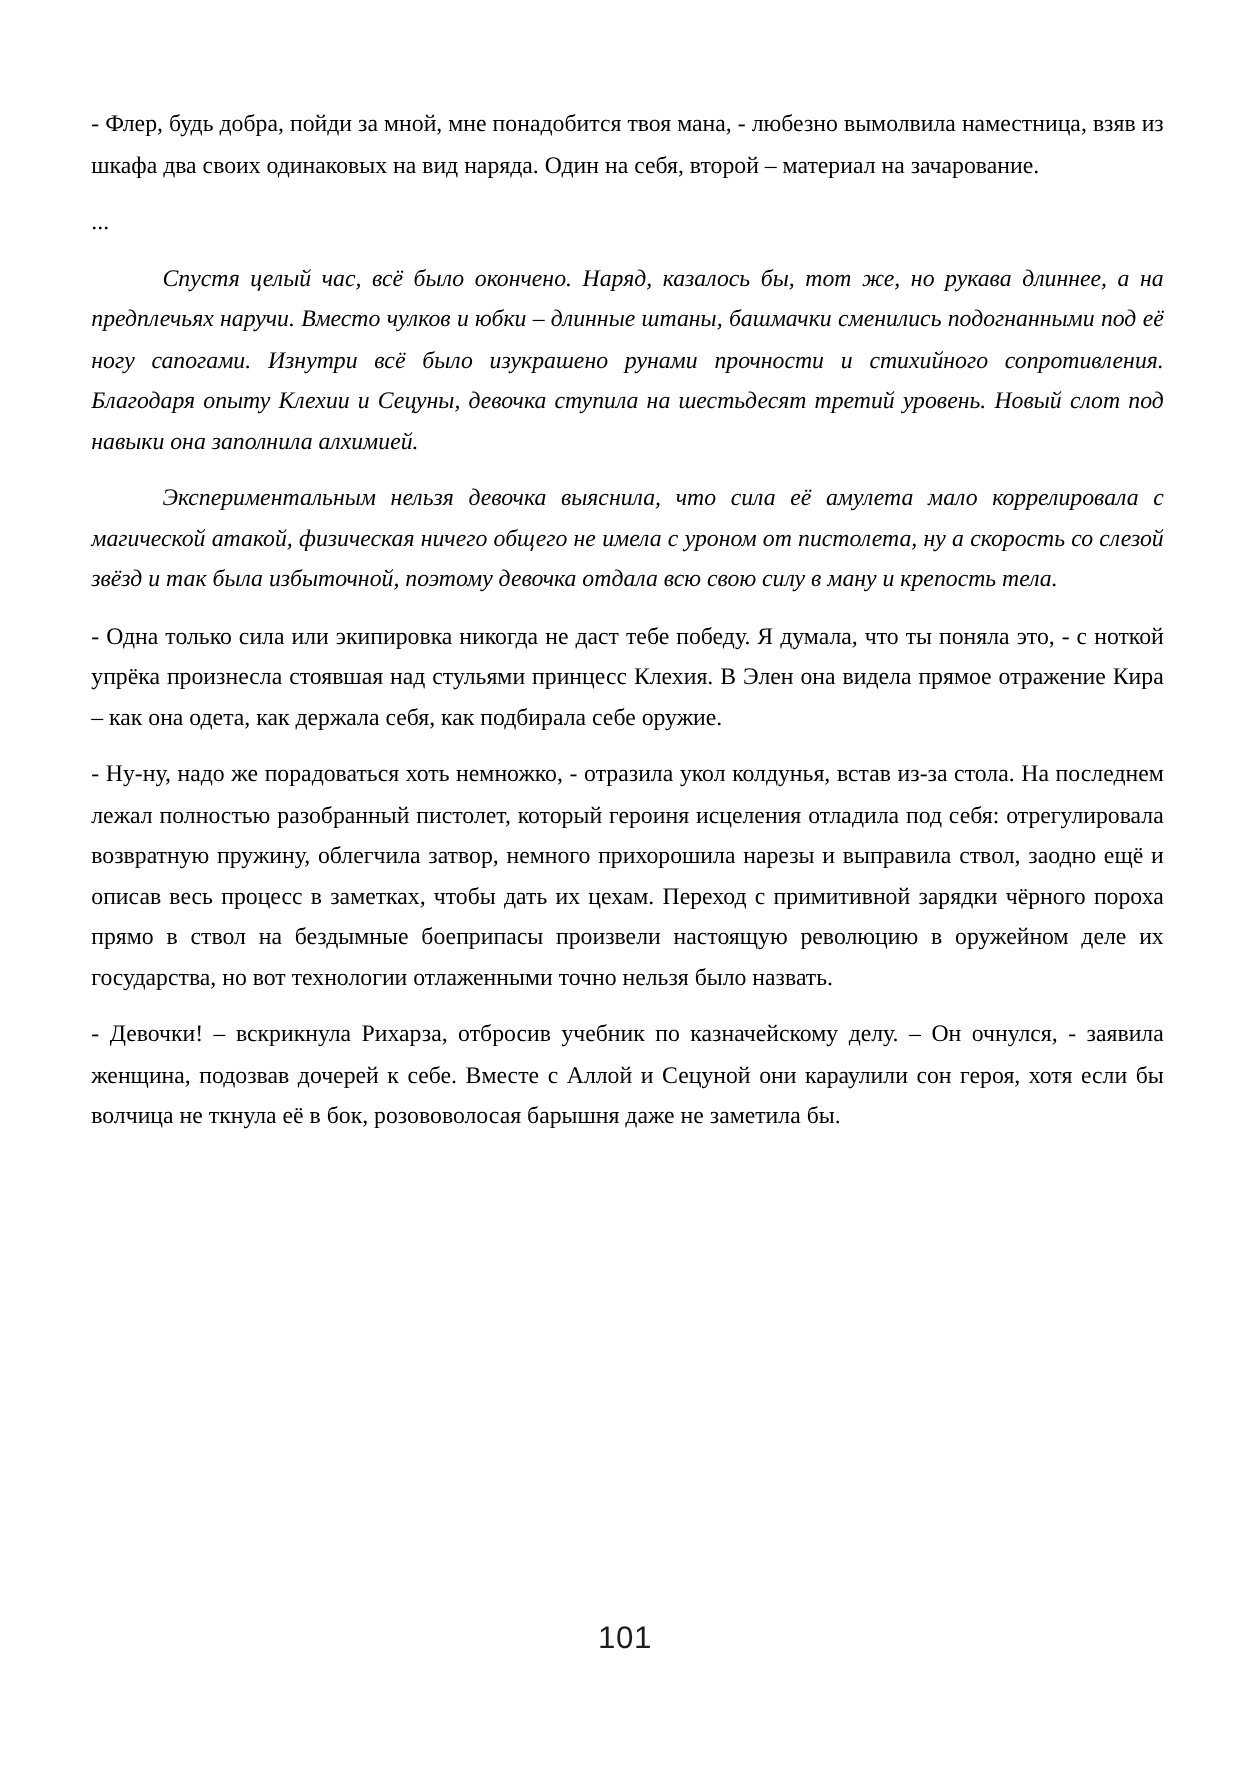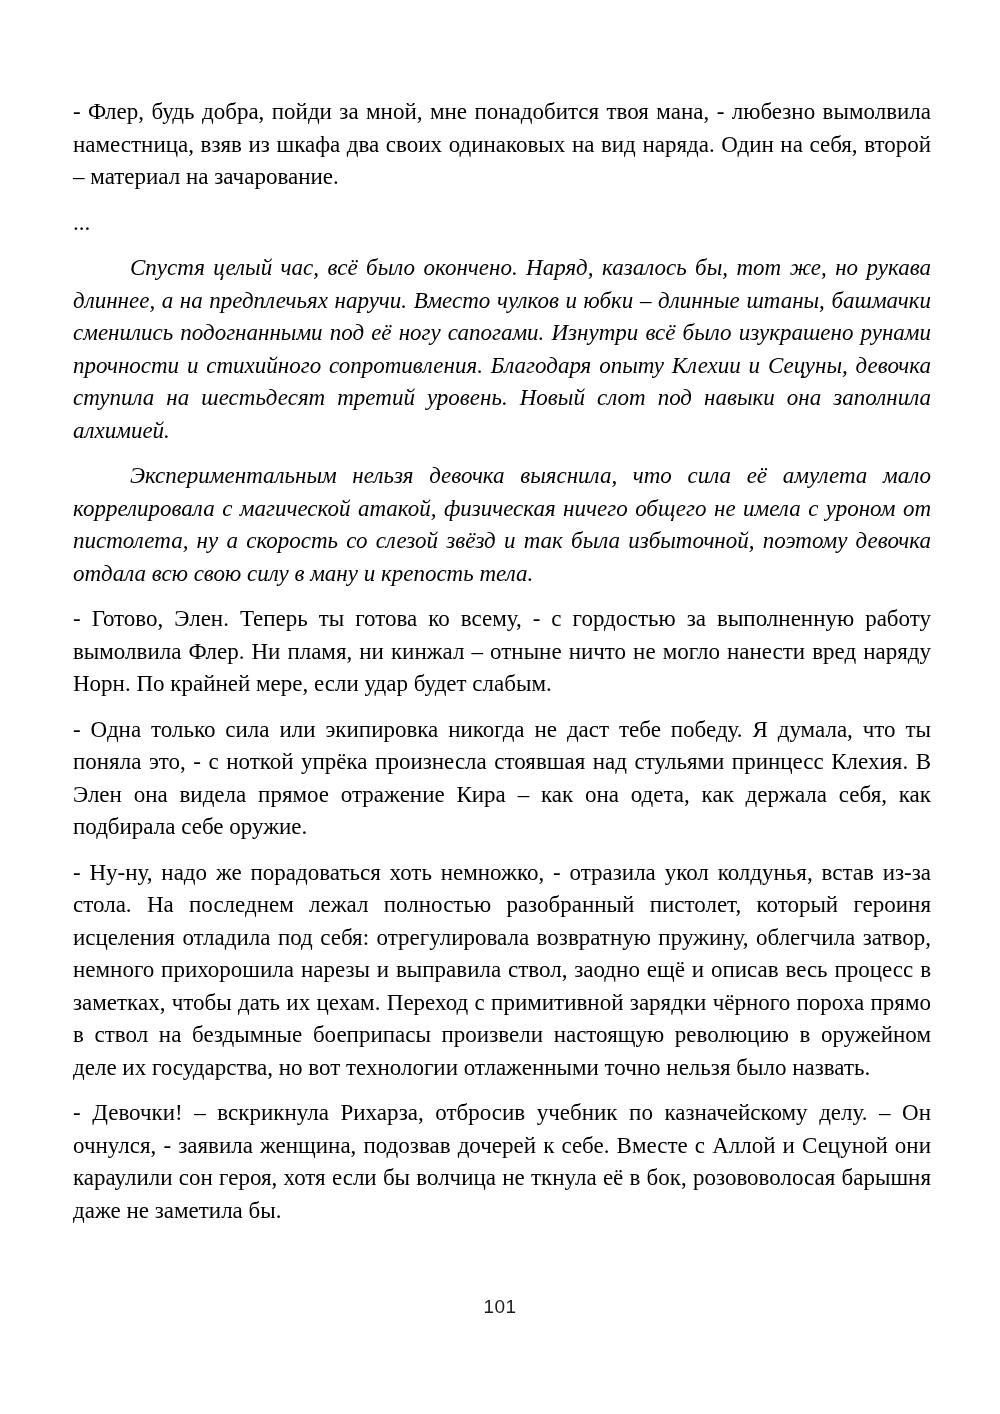--- a/index.html
+++ b/index.html
@@ -15,52 +15,50 @@
     font-family: "Liberation Serif", serif;
     color: #000000;
     overflow: hidden;
   }
   .content {
     position: absolute;
     left: 73px;
     top: 84px;
     width: 858px;
     text-align: justify;
-    font-size: 23px;
+    font-size: 19px;
     line-height: 32.5px;
-    margin-top: 12px;
   }
   .para {
     margin: 0 0 13px 0;
     padding: 0;
   }
   .para.indent {
     text-indent: 57px;
     font-style: italic;
   }
   .page-number {
     position: absolute;
     left: 0;
     right: 0;
     top: 1296px;
     text-align: center;
     font-family: "Liberation Sans", sans-serif;
-    font-size: 19px;
+    font-size: 25px;
     color: #1c1c1c;
     letter-spacing: 0.5px;
   }
 </style>
 </head>
 <body>
 
 <div class="page">
   <div class="content">
     <p class="para">- Флер, будь добра, пойди за мной, мне понадобится твоя мана, - любезно вымолвила наместница, взяв из шкафа два своих одинаковых на вид наряда. Один на себя, второй – материал на зачарование.</p>
     <p class="para">...</p>
     <p class="para indent">Спустя целый час, всё было окончено. Наряд, казалось бы, тот же, но рукава длиннее, а на предплечьях наручи. Вместо чулков и юбки – длинные штаны, башмачки сменились подогнанными под её ногу сапогами. Изнутри всё было изукрашено рунами прочности и стихийного сопротивления. Благодаря опыту Клехии и Сецуны, девочка ступила на шестьдесят третий уровень. Новый слот под навыки она заполнила алхимией.</p>
     <p class="para indent">Экспериментальным нельзя девочка выяснила, что сила её амулета мало коррелировала с магической атакой, физическая ничего общего не имела с уроном от пистолета, ну а скорость со слезой звёзд и так была избыточной, поэтому девочка отдала всю свою силу в ману и крепость тела.</p>
-    <p class="para">- Готово, Элен. Теперь ты готова ко всему, - с гордостью за выполненную работу вымолвила Флер. Ни пламя, ни кинжал – отныне ничто не могло нанести вред наряду Норн. По крайней мере, если удар будет слабым.</p>
     <p class="para">- Одна только сила или экипировка никогда не даст тебе победу. Я думала, что ты поняла это, - с ноткой упрёка произнесла стоявшая над стульями принцесс Клехия. В Элен она видела прямое отражение Кира – как она одета, как держала себя, как подбирала себе оружие.</p>
     <p class="para">- Ну-ну, надо же порадоваться хоть немножко, - отразила укол колдунья, встав из-за стола. На последнем лежал полностью разобранный пистолет, который героиня исцеления отладила под себя: отрегулировала возвратную пружину, облегчила затвор, немного прихорошила нарезы и выправила ствол, заодно ещё и описав весь процесс в заметках, чтобы дать их цехам. Переход с примитивной зарядки чёрного пороха прямо в ствол на бездымные боеприпасы произвели настоящую революцию в оружейном деле их государства, но вот технологии отлаженными точно нельзя было назвать.</p>
     <p class="para">- Девочки! – вскрикнула Рихарза, отбросив учебник по казначейскому делу. – Он очнулся, - заявила женщина, подозвав дочерей к себе. Вместе с Аллой и Сецуной они караулили сон героя, хотя если бы волчица не ткнула её в бок, розововолосая барышня даже не заметила бы.</p>
   </div>
   <div class="page-number">101</div>
 </div>
 
 </body></html>

